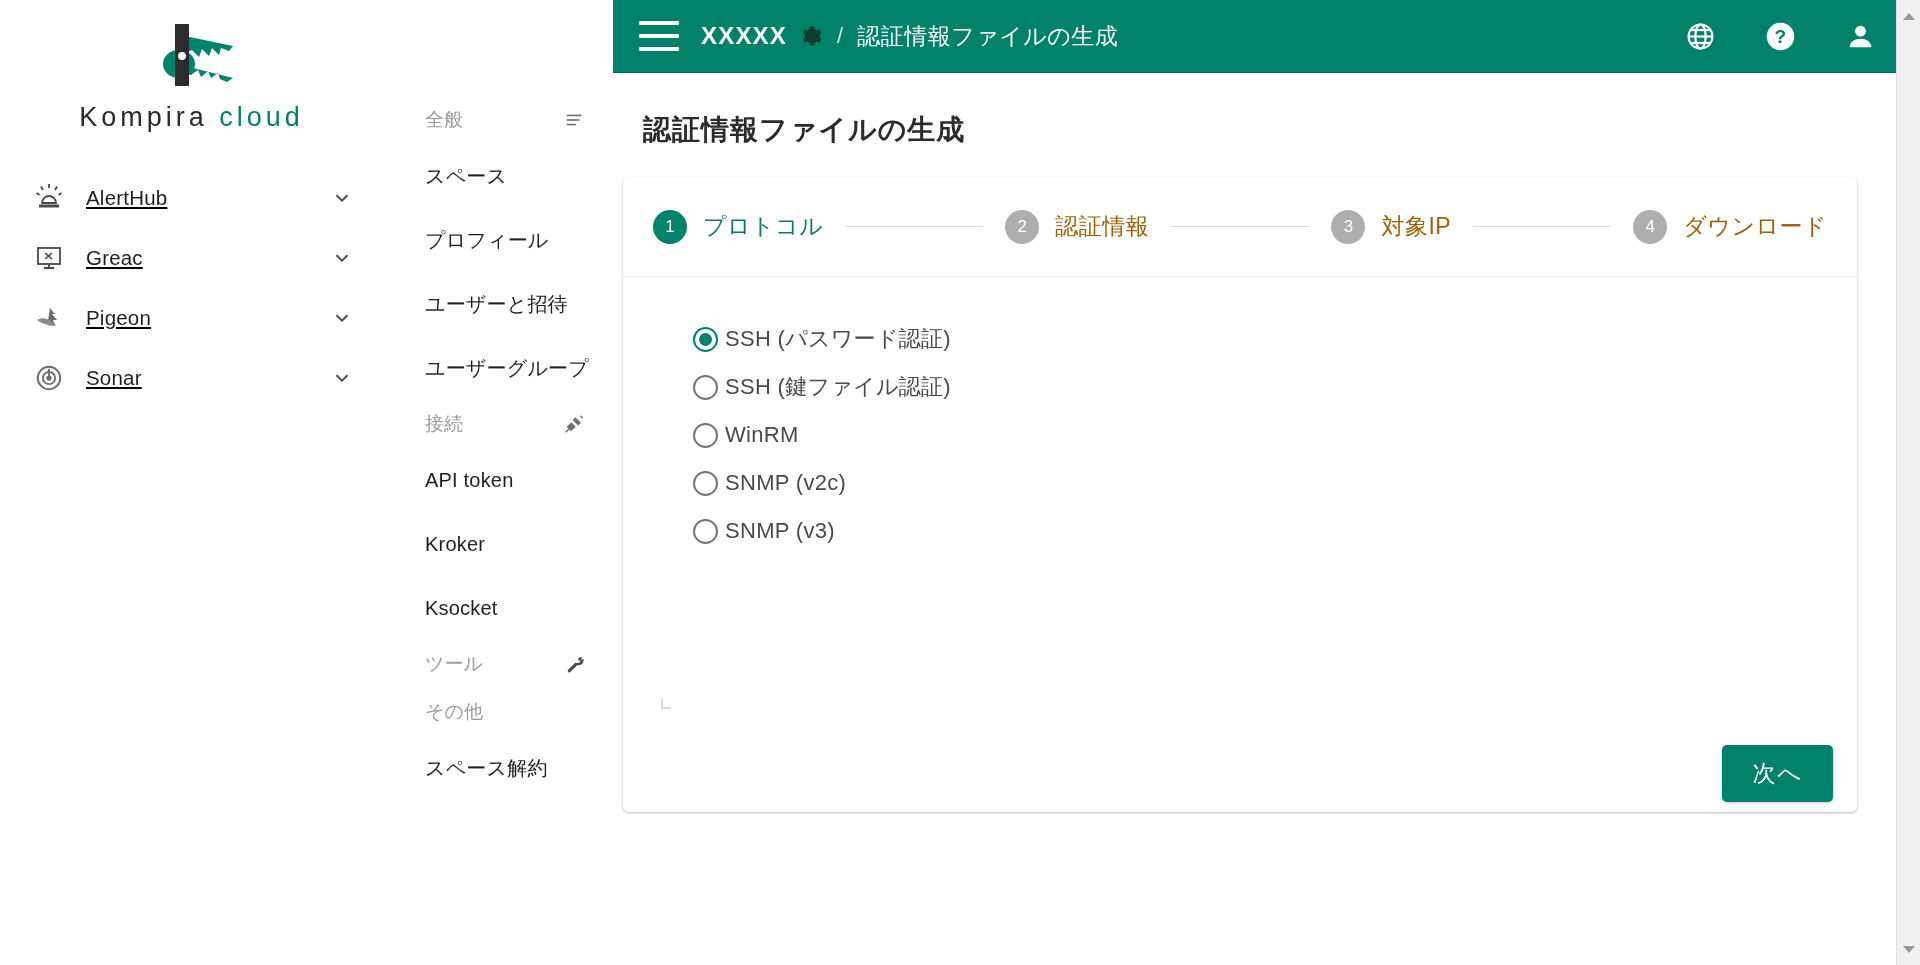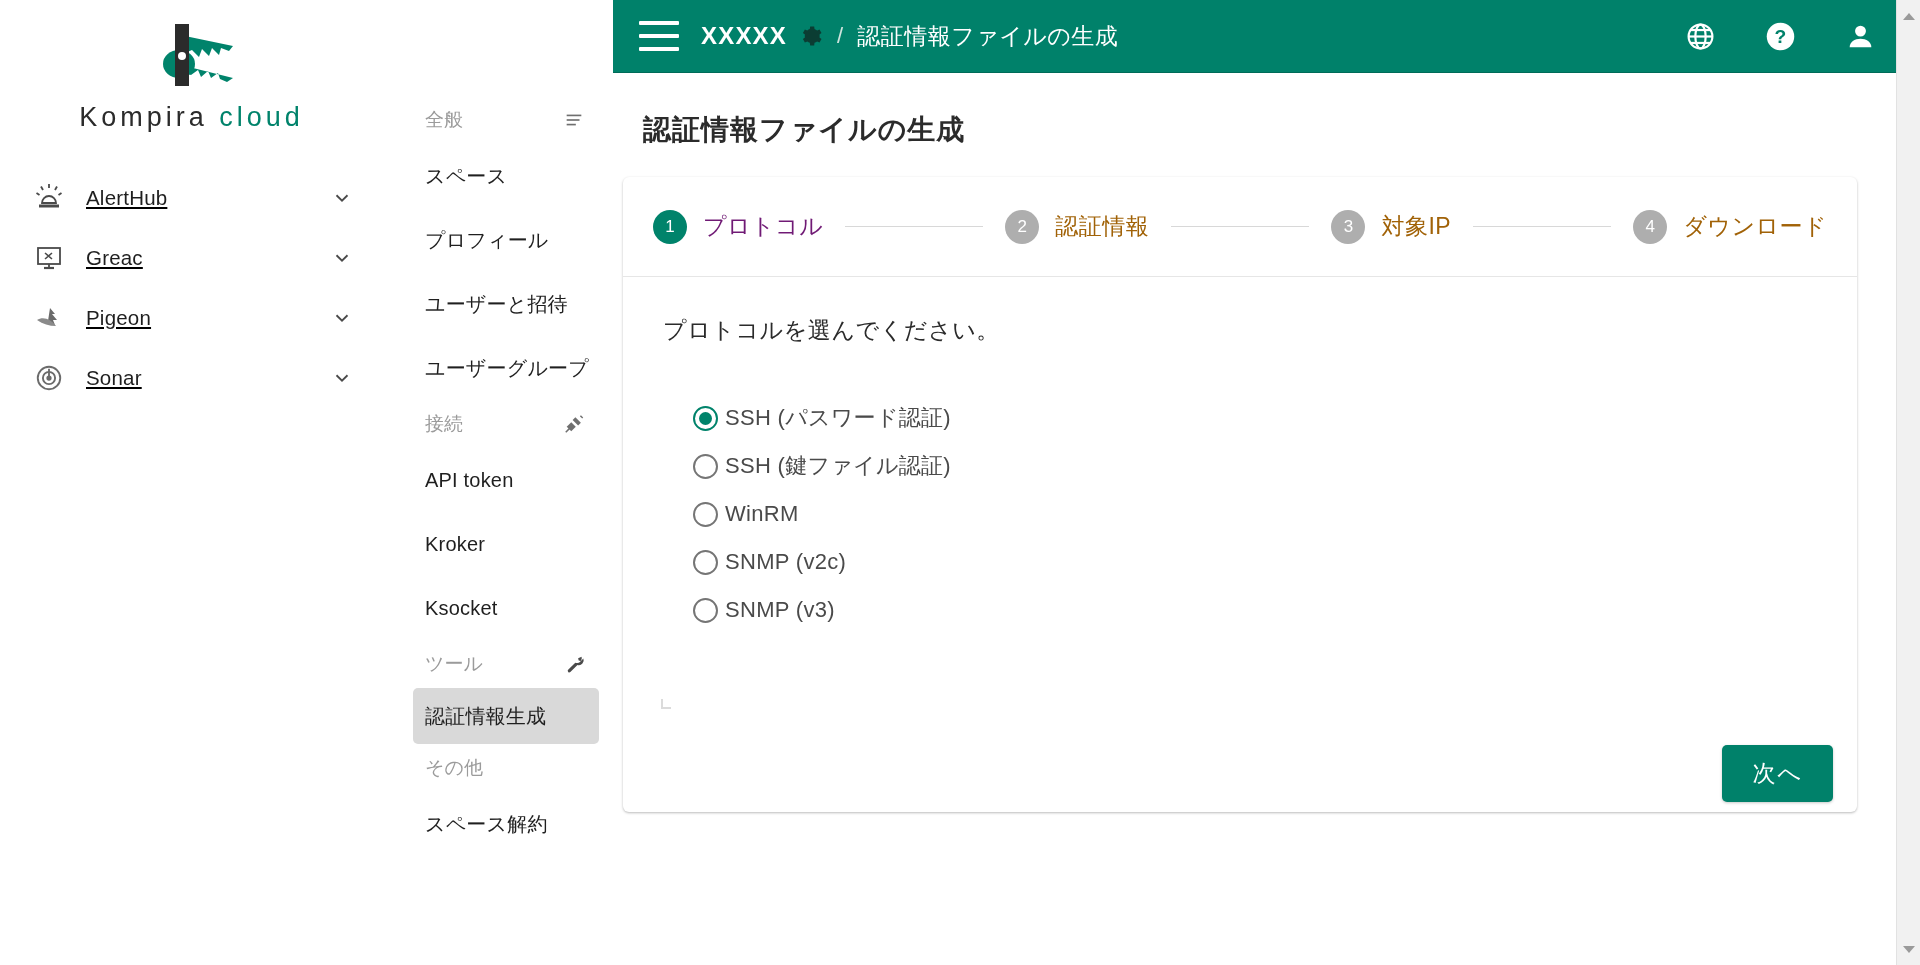--- a/index.html
+++ b/index.html
@@ -169,21 +169,21 @@
   .step { display: flex; align-items: center; flex: 0 0 auto; }
   .step-num {
     width: 34px; height: 34px; border-radius: 50%;
     color: #ffffff; font-size: 17px;
     display: flex; align-items: center; justify-content: center;
     flex: 0 0 34px;
   }
   .step-num.done { background: #00836b; }
   .step-num.todo { background: #aeaeae; }
   .step-label { margin-left: 16px; font-size: 23px; letter-spacing: .5px; }
-  .step-label.done { color: #701a75; margin-left: 16px; }
+  .step-label.done { color: #0f766e; margin-left: 16px; }
   .step-label.todo { color: #a16207; }
   .step-line { flex: 1 1 auto; height: 1px; background: #d8d8d8; margin: 0 22px; min-width: 40px; }
 
   .card-body { padding: 38px 40px 26px 40px; min-height: 468px; position: relative; }
   .prompt { font-size: 23px; color: #2b2b2b; letter-spacing: .6px; margin-bottom: 48px; }
 
   .radio-group { padding-left: 30px; }
   .radio-row {
     display: flex; align-items: center;
     height: 48px;
@@ -387,23 +387,20 @@
       </div>
 
     <div class="sub-section">
       <span>ツール</span>
       <span class="sec-icon">
         <svg width="22" height="22" viewBox="0 0 24 24" fill="#4a4a4a">
           <path d="M20.3 4.2a5.2 5.2 0 0 1-6.9 6.4L5.6 18.4a1.7 1.7 0 0 0 2.4 2.4l7.8-7.8a5.2 5.2 0 0 0 6.4-6.9l-2.7 2.7-2.4-.6-.6-2.4z"></path>
         </svg>
       </span>
     </div>
-    <div class="sub-item active">
-        <span>認証情報生成</span>
-      </div>
 
     <div class="sub-section">
       <span>その他</span>
     </div>
     <div class="sub-item">
         <span>スペース解約</span>
       </div>
   </nav>
 
   <section class="main">
@@ -468,21 +465,20 @@
           <span class="step-label todo">対象IP</span>
         </div>
         <div class="step-line"></div>
         <div class="step">
           <span class="step-num todo">4</span>
           <span class="step-label todo">ダウンロード</span>
         </div>
       </div>
 
       <div class="card-body">
-        <div class="prompt">プロトコルを選んでください。</div>
 
         <div class="radio-group">
           <label class="radio-row selected">
             <span class="radio-mark">
                 <span class="radio-dot"></span>
               </span>
             <span class="radio-label">SSH (パスワード認証)</span>
           </label>
           <label class="radio-row">
             <span class="radio-mark"></span>

